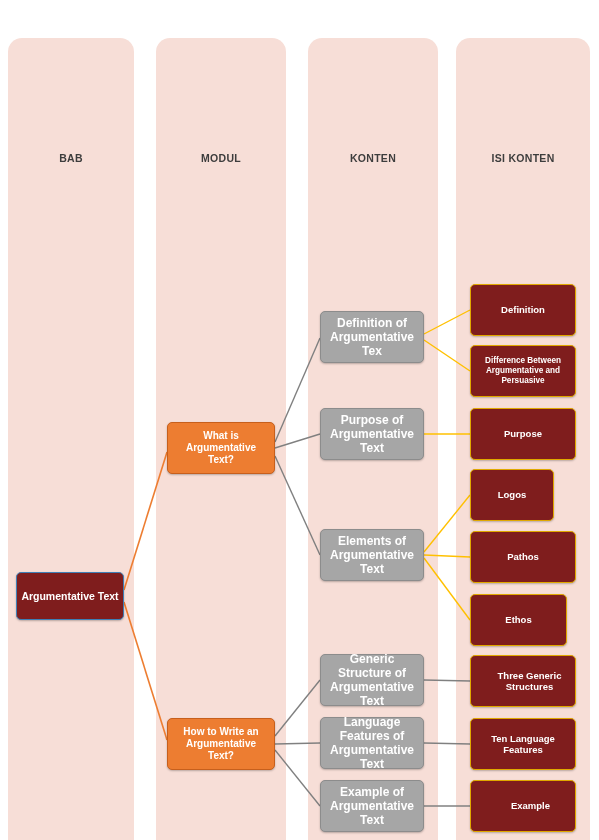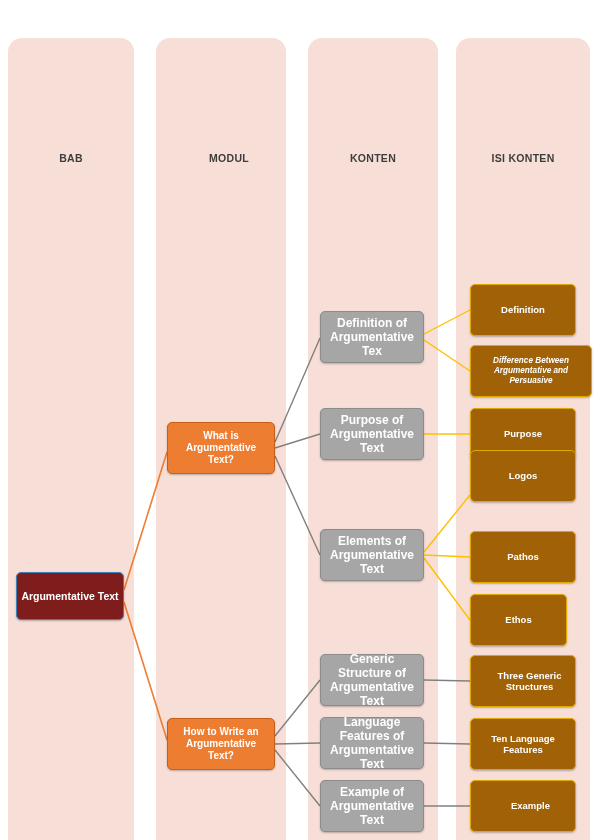--- a/index.html
+++ b/index.html
@@ -64,40 +64,40 @@
     background: #ed7d31;
     border: 1px solid #c75f1c;
     font-size: 10px;
   }
   .node.konten {
     background: #a6a6a6;
     border: 1px solid #8c8c8c;
     font-size: 12px;
   }
   .node.isi {
-    background: #a16207;
+    background: #7f1d1d;
     border: 1px solid #e0a800;
     font-size: 9.5px;
   }
   .node.isi.small {
     font-size: 8.2px;
   }
 </style>
 </head>
 <body>
 
 <div id="stage">
 
   <div class="column" style="left:8px; width:126px;"></div>
   <div class="column" style="left:156px; width:130px;"></div>
   <div class="column" style="left:308px; width:130px;"></div>
   <div class="column" style="left:456px; width:134px;"></div>
 
   <div class="col-title" style="left:8px; top:118px; width:126px;">BAB</div>
-  <div class="col-title" style="left:164px; top:118px; width:130px;">MODUL</div>
+  <div class="col-title" style="left:156px; top:118px; width:130px;">MODUL</div>
   <div class="col-title" style="left:308px; top:118px; width:130px;">KONTEN</div>
   <div class="col-title" style="left:456px; top:118px; width:134px;">ISI KONTEN</div>
 
   <svg class="links" viewBox="0 0 599 840">
 
     <path d="M124,556 L167,418" stroke="#ed7d31" stroke-width="1.6" fill="none"></path>
     <path d="M124,568 L167,706" stroke="#ed7d31" stroke-width="1.6" fill="none"></path>
 
     <path d="M275,408 L320,304" stroke="#808080" stroke-width="1.4" fill="none"></path>
     <path d="M275,414 L320,400" stroke="#808080" stroke-width="1.4" fill="none"></path>
@@ -123,22 +123,22 @@
   <div class="node modul" style="left:167px; top:684px; width:108px; height:52px;">How to Write an Argumentative Text?</div>
 
   <div class="node konten" style="left:320px; top:277px; width:104px; height:52px;">Definition of Argumentative Tex</div>
   <div class="node konten" style="left:320px; top:374px; width:104px; height:52px;">Purpose of Argumentative Text</div>
   <div class="node konten" style="left:320px; top:495px; width:104px; height:52px;">Elements of Argumentative Text</div>
   <div class="node konten" style="left:320px; top:620px; width:104px; height:52px;">Generic Structure of Argumentative Text</div>
   <div class="node konten" style="left:320px; top:683px; width:104px; height:52px;">Language Features of Argumentative Text</div>
   <div class="node konten" style="left:320px; top:746px; width:104px; height:52px;">Example of Argumentative Text</div>
 
   <div class="node isi" style="left:470px; top:250px; width:106px; height:52px;">Definition</div>
-  <div class="node isi small" style="left:470px; top:311px; width:122px; height:52px;font-style:italic;">Difference Between Argumentative  and Persuasive</div>
+  <div class="node isi small" style="left:470px; top:311px; width:106px; height:52px;">Difference Between Argumentative  and Persuasive</div>
   <div class="node isi" style="left:470px; top:374px; width:106px; height:52px;">Purpose</div>
-  <div class="node isi" style="left:470px; top:416px; width:106px; height:52px;">Logos</div>
+  <div class="node isi" style="left:470px; top:435px; width:84px; height:52px;">Logos</div>
   <div class="node isi" style="left:470px; top:497px; width:106px; height:52px;">Pathos</div>
   <div class="node isi" style="left:470px; top:560px; width:97px; height:52px;">Ethos</div>
   <div class="node isi" style="left:470px; top:621px; width:106px; height:52px;padding-left:17px;">Three Generic Structures</div>
   <div class="node isi" style="left:470px; top:684px; width:106px; height:52px;">Ten Language Features</div>
   <div class="node isi" style="left:470px; top:746px; width:106px; height:52px;padding-left:19px;">Example</div>
 
 </div>
 
 </body></html>

